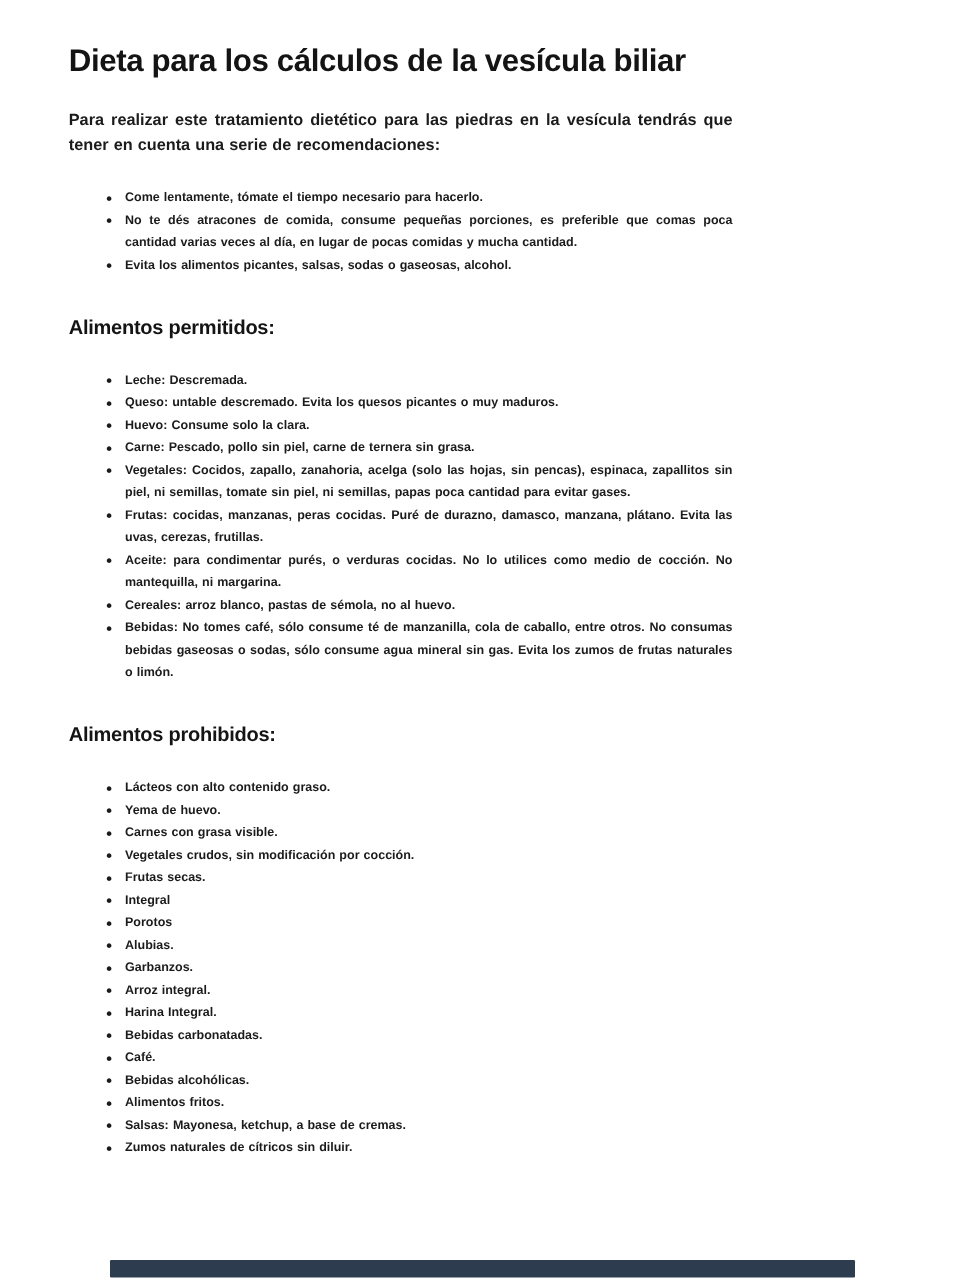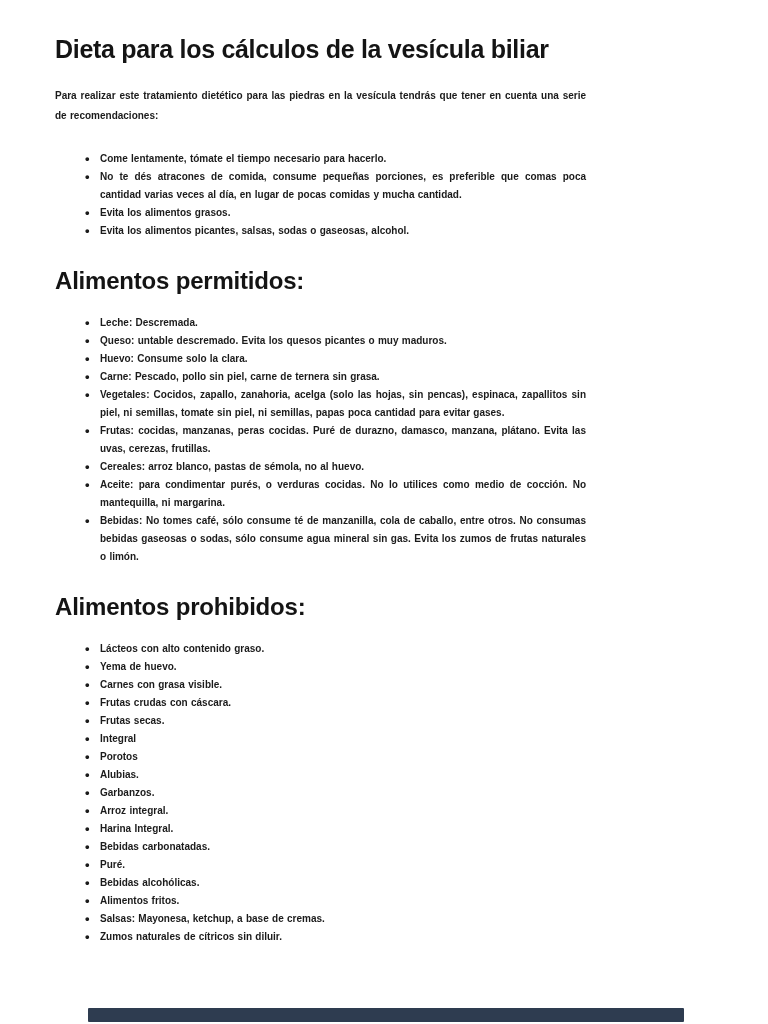--- a/index.html
+++ b/index.html
@@ -28,29 +28,29 @@
   }
   h1.doc-title {
     font-size: 25px;
     line-height: 31px;
     font-weight: 700;
     letter-spacing: -0.3px;
     margin: 0 0 21px 0;
     color: #141414;
   }
   p.intro {
-    font-size: 10px;
+    font-size: 13px;
     line-height: 19.5px;
     font-weight: 700;
     text-align: justify;
     margin: 0;
     word-spacing: 0.5px;
   }
   h2.section-heading {
-    font-size: 24px;
+    font-size: 16px;
     line-height: 25px;
     font-weight: 700;
     letter-spacing: -0.2px;
     margin: 28px 0 21px 0;
     color: #141414;
   }
   ul.bullet-list {
     margin: 25px 0 0 0;
     padding: 0 0 0 45px;
     list-style: none;
@@ -89,54 +89,53 @@
 
 <div class="page">
 
   <h1 class="doc-title">Dieta para los cálculos de la vesícula biliar</h1>
 
   <p class="intro">Para realizar este tratamiento dietético para las piedras en la vesícula tendrás que tener en cuenta una serie de recomendaciones:</p>
 
   <ul class="bullet-list">
       <li>Come lentamente, tómate el tiempo necesario para hacerlo.</li>
       <li>No te dés atracones de comida, consume pequeñas porciones, es preferible que comas poca cantidad varias veces al día, en lugar de pocas comidas y mucha cantidad.</li>
-      <li>Evita los alimentos grasos.</li>
       <li>Evita los alimentos picantes, salsas, sodas o gaseosas, alcohol.</li>
     </ul>
 
   <h2 class="section-heading">Alimentos permitidos:</h2>
 
   <ul class="bullet-list tight">
       <li>Leche: Descremada.</li>
       <li>Queso: untable descremado. Evita los quesos picantes o muy maduros.</li>
       <li>Huevo: Consume solo la clara.</li>
       <li>Carne: Pescado, pollo sin piel, carne de ternera sin grasa.</li>
       <li>Vegetales: Cocidos, zapallo, zanahoria, acelga (solo las hojas, sin pencas), espinaca, zapallitos sin piel, ni semillas, tomate sin piel, ni semillas, papas poca cantidad para evitar gases.</li>
       <li>Frutas: cocidas, manzanas, peras cocidas. Puré de durazno, damasco, manzana, plátano. Evita las uvas, cerezas, frutillas.</li>
+      <li>Aceite: para condimentar purés, o verduras cocidas. No lo utilices como medio de cocción. No mantequilla, ni margarina.</li>
       <li>Cereales: arroz blanco, pastas de sémola, no al huevo.</li>
-      <li>Aceite: para condimentar purés, o verduras cocidas. No lo utilices como medio de cocción. No mantequilla, ni margarina.</li>
       <li>Bebidas: No tomes café, sólo consume té de manzanilla, cola de caballo, entre otros. No consumas bebidas gaseosas o sodas, sólo consume agua mineral sin gas. Evita los zumos de frutas naturales o limón.</li>
     </ul>
 
   <h2 class="section-heading">Alimentos prohibidos:</h2>
 
   <ul class="bullet-list tight">
       <li>Lácteos con alto contenido graso.</li>
       <li>Yema de huevo.</li>
       <li>Carnes con grasa visible.</li>
-      <li>Frutas crudas con cáscara.</li>
+      <li>Vegetales crudos, sin modificación por cocción.</li>
       <li>Frutas secas.</li>
       <li>Integral</li>
       <li>Porotos</li>
       <li>Alubias.</li>
       <li>Garbanzos.</li>
       <li>Arroz integral.</li>
       <li>Harina Integral.</li>
       <li>Bebidas carbonatadas.</li>
-      <li>Puré.</li>
+      <li>Café.</li>
       <li>Bebidas alcohólicas.</li>
       <li>Alimentos fritos.</li>
       <li>Salsas: Mayonesa, ketchup, a base de cremas.</li>
       <li>Zumos naturales de cítricos sin diluir.</li>
     </ul>
 
 </div>
 
 <div class="page-gap-bar" style="background: rgb(46, 60, 80);"></div>
 

